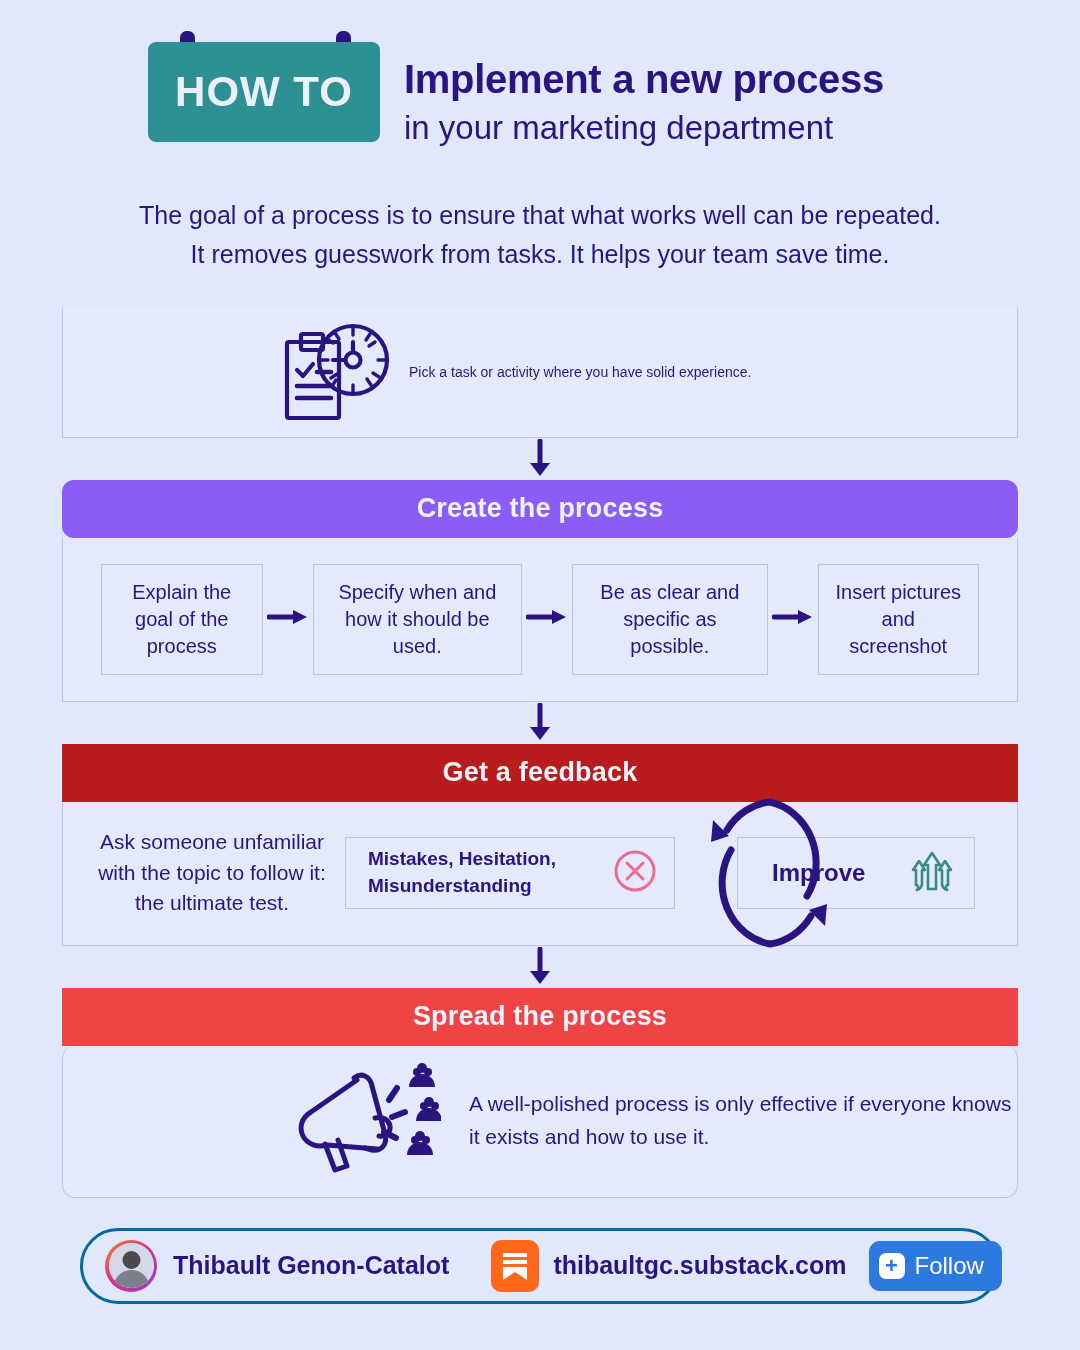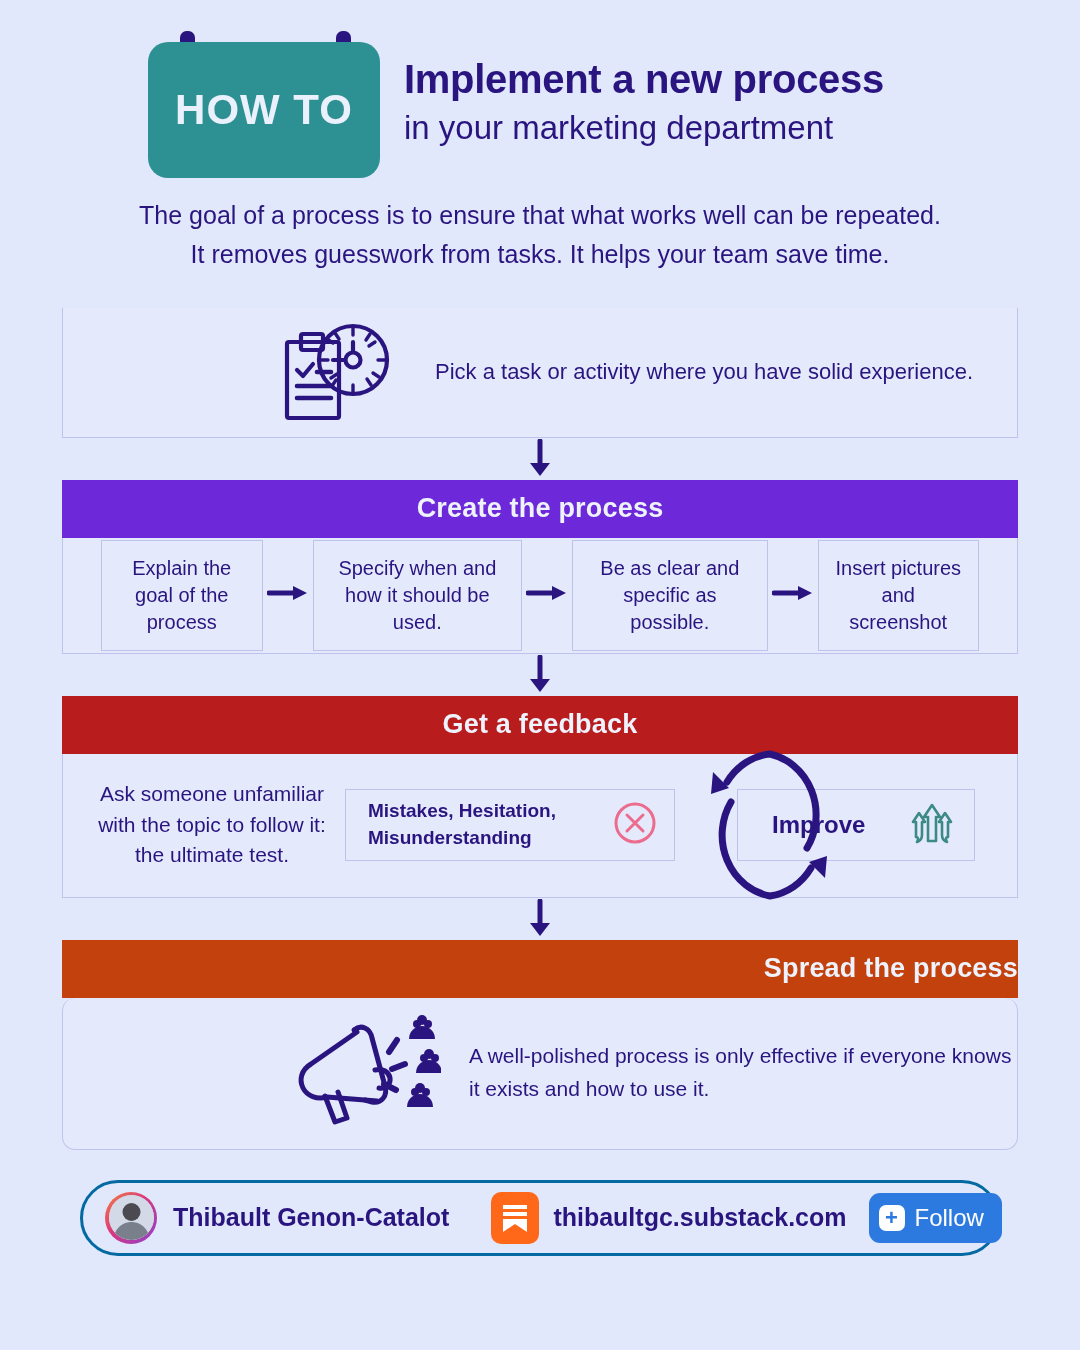--- a/index.html
+++ b/index.html
@@ -37,23 +37,23 @@
     background: #2A1580;
     border-radius: 7px 7px 8px 8px;
   }
   .pin.left { left: 32px; }
   .pin.right { left: 188px; }
   .howto-sign {
     position: absolute;
     top: 14px;
     left: 0;
     width: 232px;
-    height: 136px;
+    height: 100px;
     background: #2D9193;
-    border-radius: 20px;
+    border-radius: 8px;
     display: flex;
     align-items: center;
     justify-content: center;
   }
   .howto-sign span {
     color: #EAF0FC;
     font-size: 42px;
     font-weight: bold;
     letter-spacing: 1px;
   }
@@ -115,28 +115,28 @@
 
   
   .s1-body {
     height: 130px;
     display: flex;
     align-items: center;
     padding-left: 28px;
   }
   .s1-icon { flex: 0 0 auto; margin-left: 180px; }
   .s1-text {
-    font-size: 22px;
-    margin-left: 40px;
+    font-size: 14px;
+    margin-left: 14px;
     color: #2A1580;
   }
 
   
   .s2-body {
-    height: 116px;
+    height: 164px;
     display: flex;
     align-items: center;
     justify-content: space-between;
     padding: 0 38px;
   }
   .step-box {
     border: 1px solid #BDC3EA;
     background: #E4EAFC;
     padding: 14px 12px;
     text-align: center;
@@ -368,21 +368,21 @@
   </div>
 
   <div class="connector">
     <svg width="26" height="40" viewBox="0 0 26 40">
       <path d="M13 2 V28" stroke="#2A1580" stroke-width="5" fill="none" stroke-linecap="round"></path>
       <path d="M3 24 L13 37 L23 24 Z" fill="#2A1580"></path>
     </svg>
   </div>
 
   <div class="section">
-    <div class="sec-header" style="background:#6d28d9;">Create the process</div>
+    <div class="sec-header" style="background:#8b5cf6;border-radius:12px;">Create the process</div>
     <div class="sec-body s2-body">
       <div class="step-box sb1">Explain the goal of the process</div>
       <div class="step-arrow">
         <svg width="42" height="20" viewBox="0 0 42 20">
           <path d="M2 10 H28" stroke="#2A1580" stroke-width="5" fill="none" stroke-linecap="round"></path>
           <path d="M26 3 L40 10 L26 17 Z" fill="#2A1580"></path>
         </svg>
       </div>
       <div class="step-box sb2">Specify when and how it should be used.</div>
       <div class="step-arrow">
@@ -451,21 +451,21 @@
   </div>
 
   <div class="connector">
     <svg width="26" height="40" viewBox="0 0 26 40">
       <path d="M13 2 V28" stroke="#2A1580" stroke-width="5" fill="none" stroke-linecap="round"></path>
       <path d="M3 24 L13 37 L23 24 Z" fill="#2A1580"></path>
     </svg>
   </div>
 
   <div class="section">
-    <div class="sec-header" style="background:#c2410c;text-align:right;">Spread the process</div>
+    <div class="sec-header" style="background:#ef4444;">Spread the process</div>
     <div class="sec-body s4-body">
       <div class="s4-icon">
         <svg width="150" height="118" viewBox="0 0 150 118">
           <g fill="none" stroke="#2A1580" stroke-width="5" stroke-linejoin="round" stroke-linecap="round">
             <path d="M63 18 C70 12 79 16 81 26 L94 74 C97 84 90 92 81 90 L74 88"></path>
             <path d="M66 20 L20 52 C10 58 8 68 12 76 C16 84 26 88 36 85 L86 89"></path>
             <path d="M84 58 C92 56 98 60 99 66 C100 72 95 77 88 76"></path>
             <path d="M34 84 L44 110 L56 106 L47 80"></path>
           </g>
           <g stroke="#2A1580" stroke-width="6" stroke-linecap="round">

